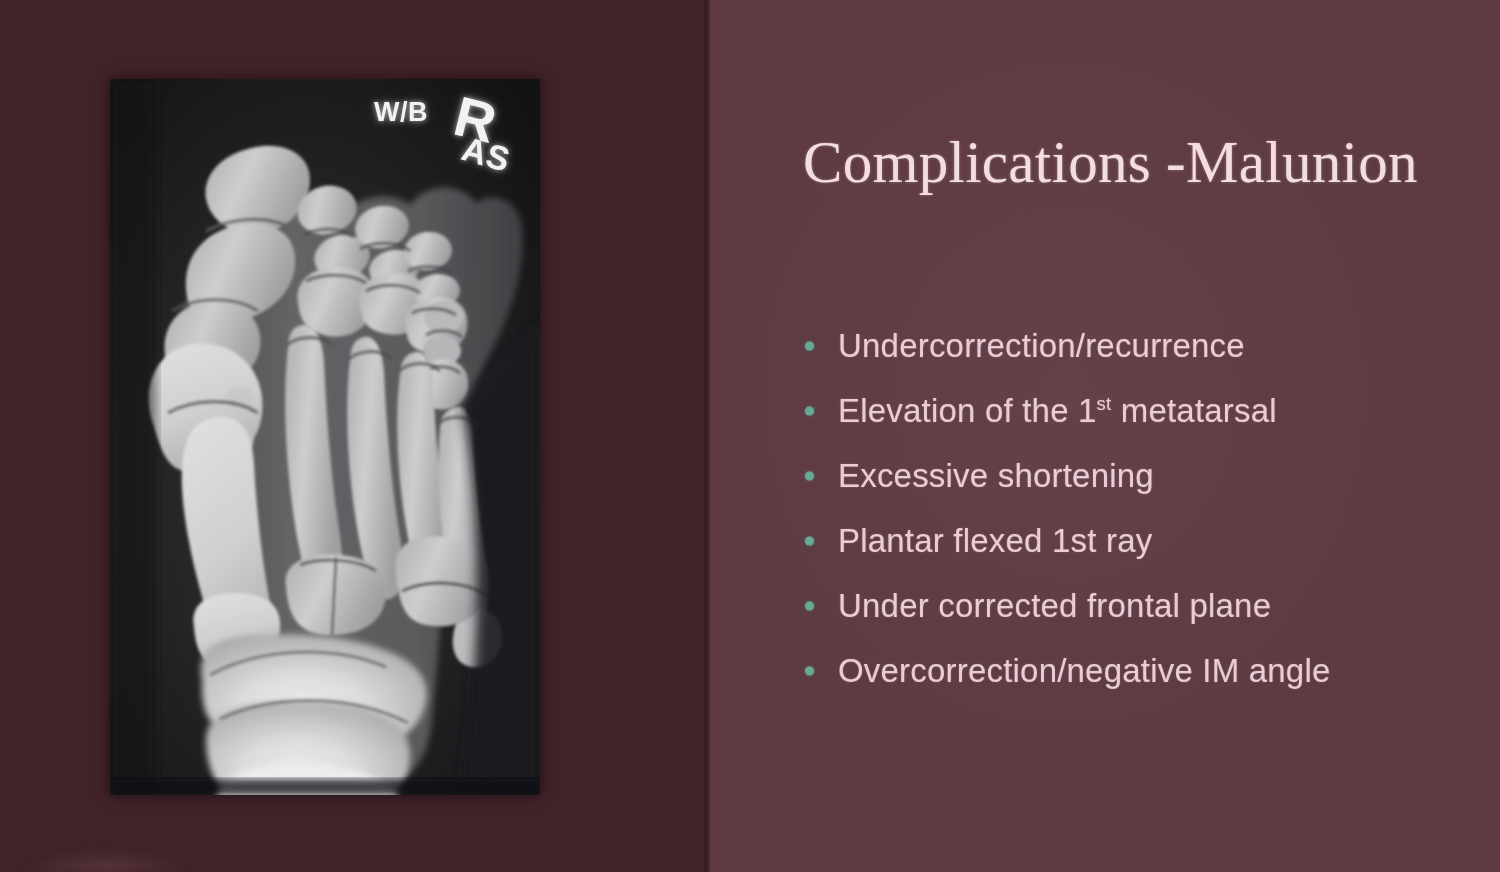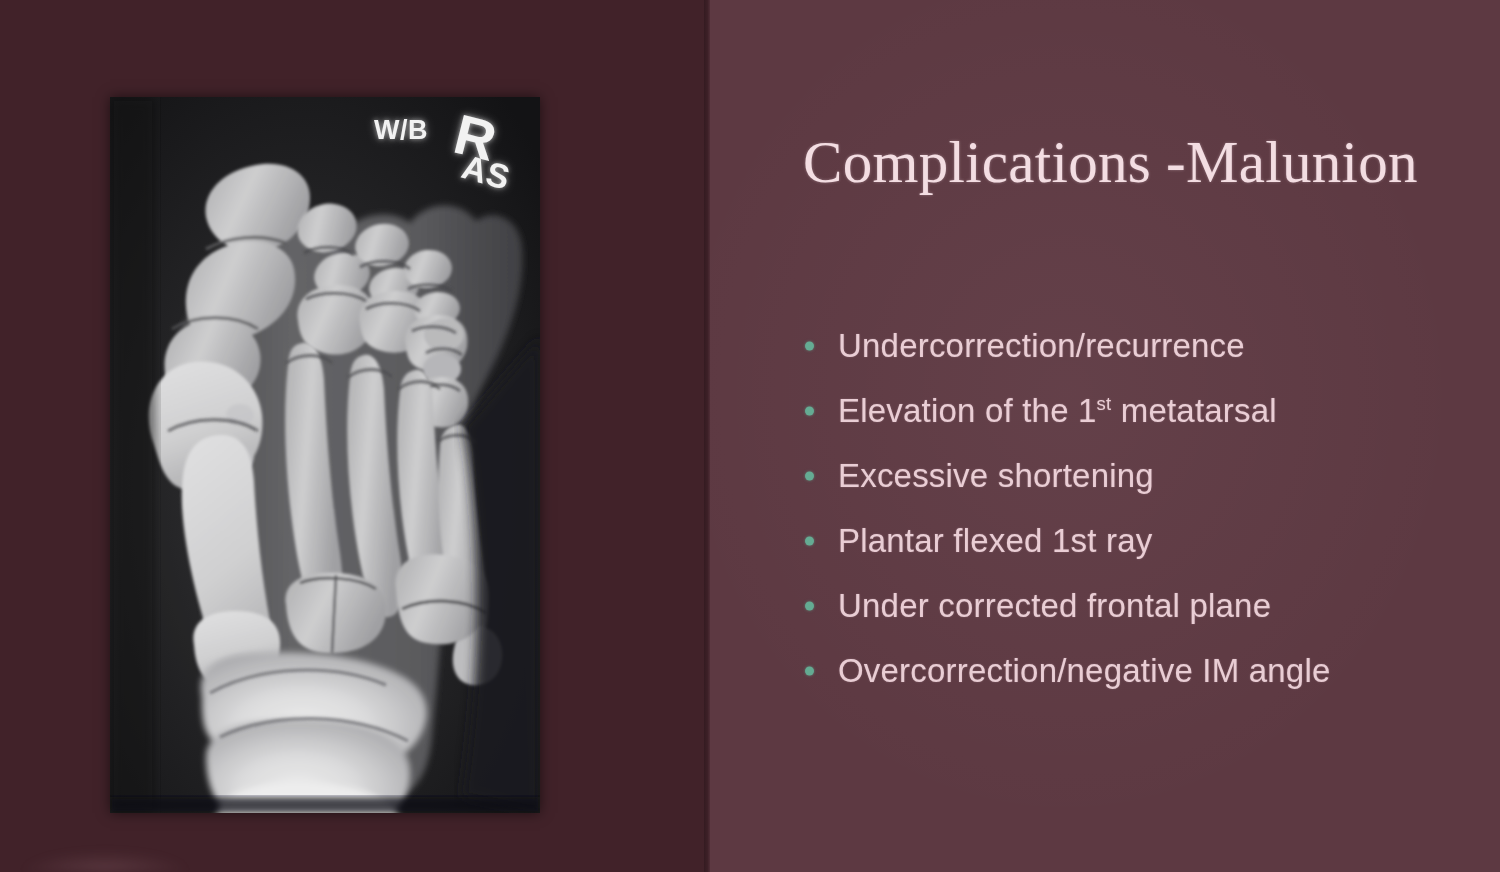--- a/index.html
+++ b/index.html
@@ -94,21 +94,20 @@
   }
 
   
   .xray-frame {
     position:absolute;
     left:110px; top:79px;
     width:430px; height:716px;
     background:#1c1c1e;
     overflow:hidden;
     box-shadow:0 0 12px rgba(0,0,0,0.55);
-    margin-top:18px;
   }
   .xray-frame svg { display:block; width:100%; height:100%; }
 
   .xray-marker {
     position:absolute;
     color:#f2f2f2;
     font-family:"Liberation Sans", sans-serif;
     font-weight:700;
     text-shadow:0 0 5px rgba(255,255,255,0.55), 0 0 11px rgba(255,255,255,0.3);
     letter-spacing:0.5px;

